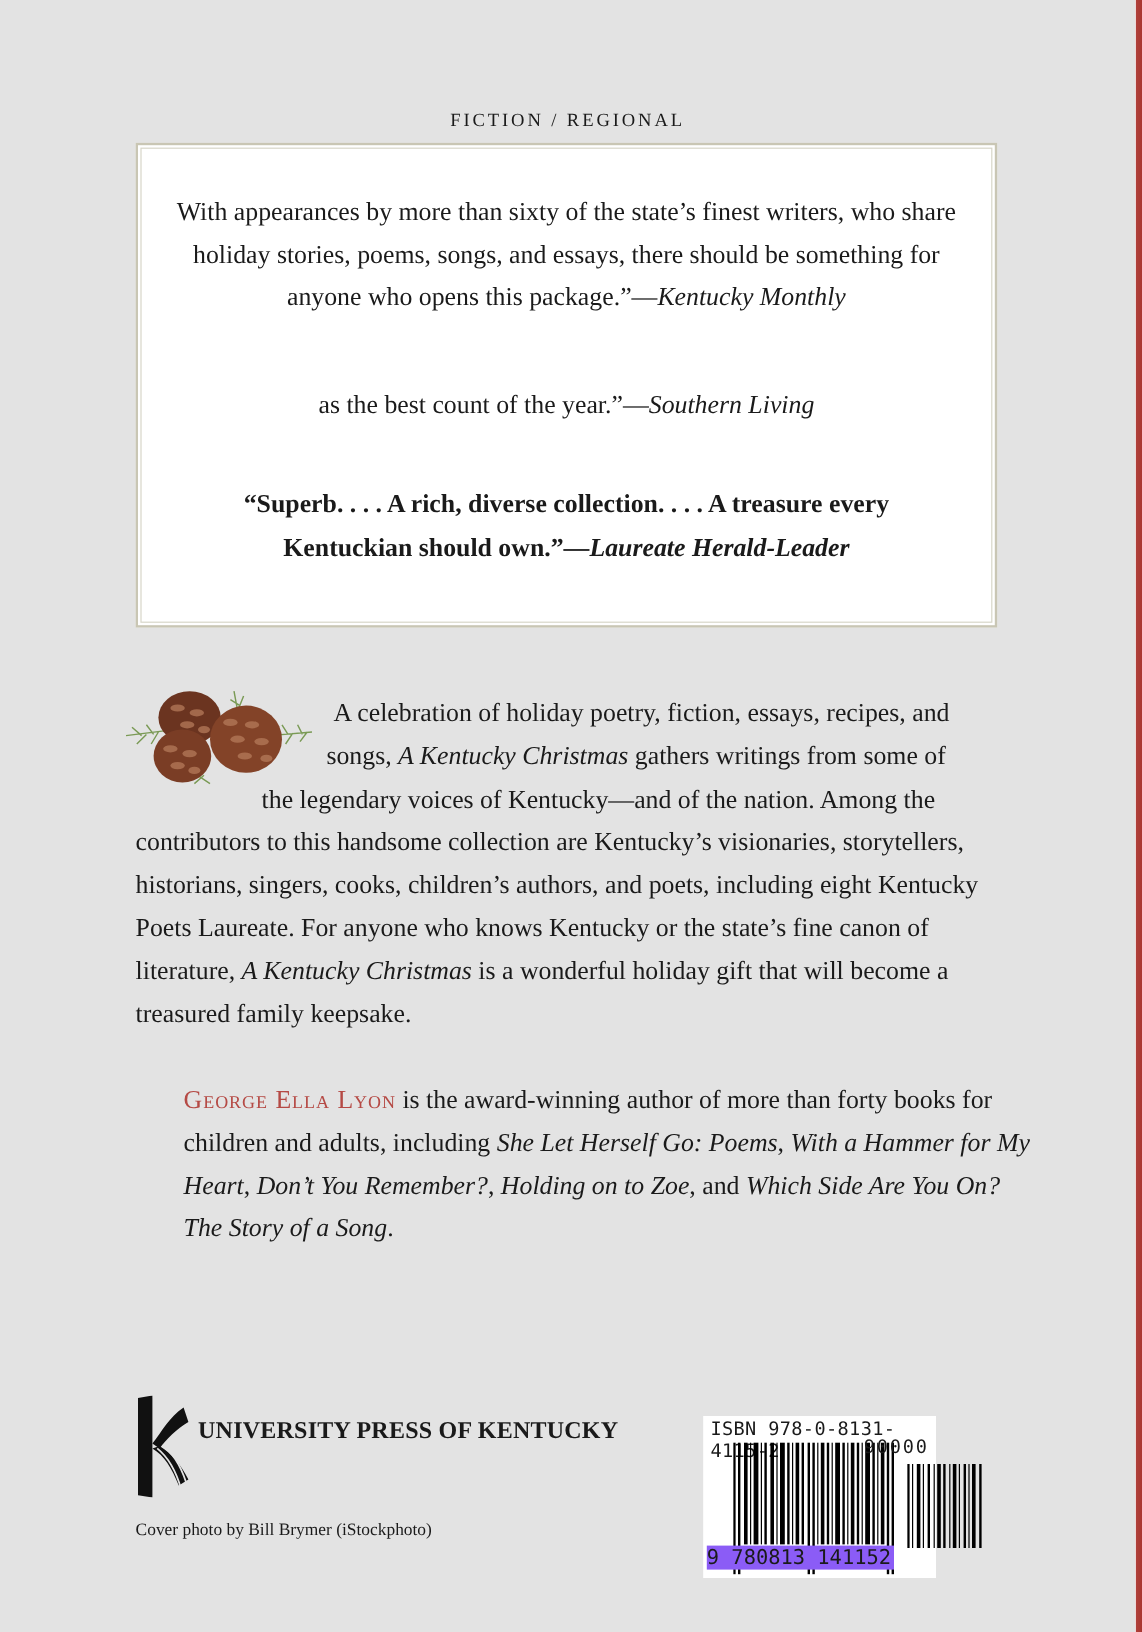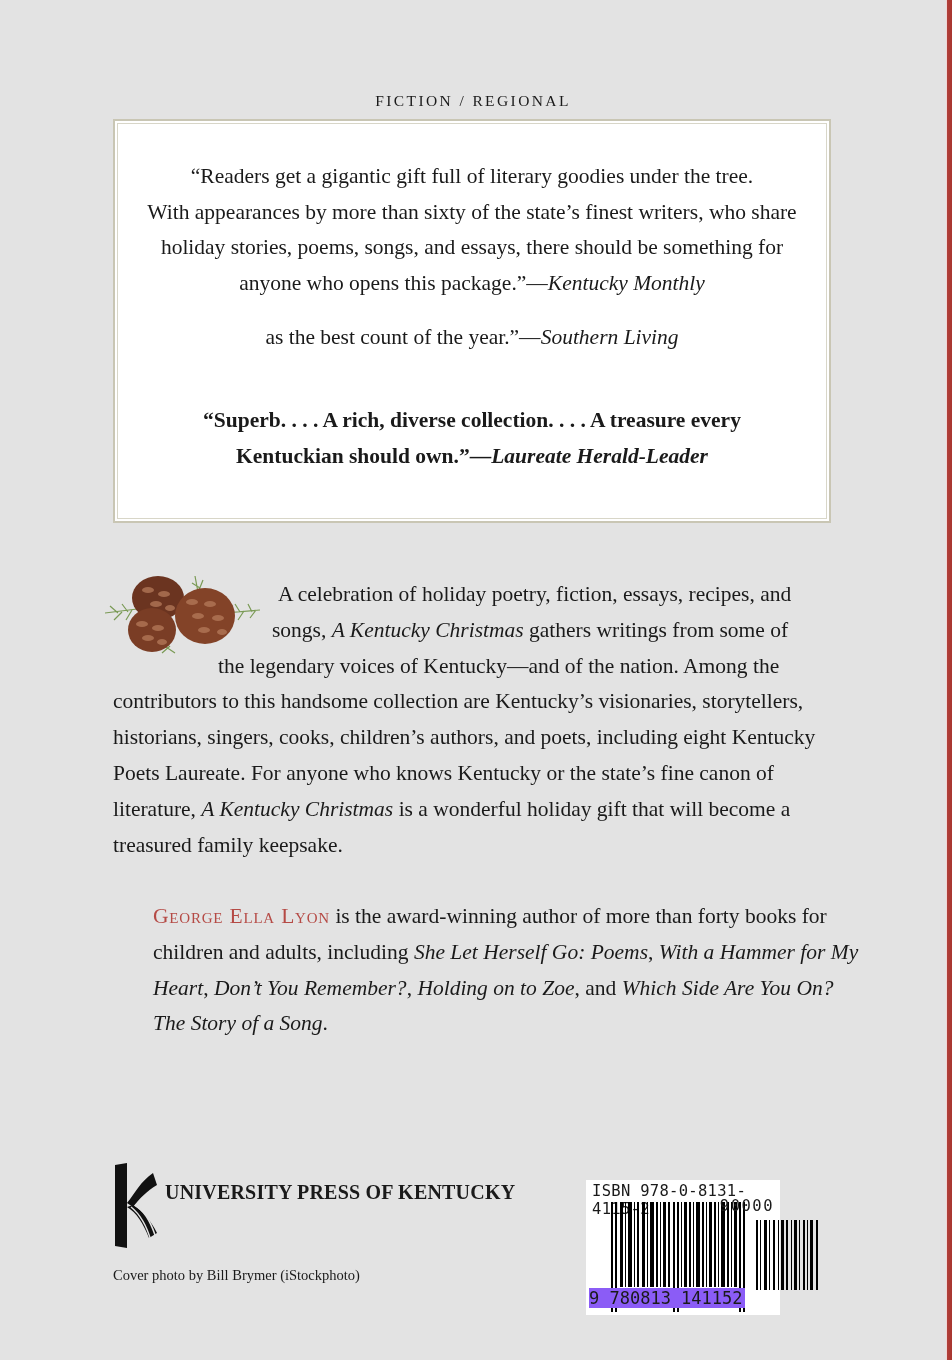--- a/index.html
+++ b/index.html
@@ -85,21 +85,20 @@
   </style>
 </head>
 <body>
 
 <div class="spine-edge"></div>
 
 <div class="category">FICTION / REGIONAL</div>
 
 <div class="quote-box">
   <div class="quote q1">
-    <div>“Readers get a gigantic gift full of literary goodies under the tree.</div>
     <div>With appearances by more than sixty of the state’s finest writers, who share</div>
     <div>holiday stories, poems, songs, and essays, there should be something for</div>
     <div><span>anyone who opens this package.”—</span><em>Kentucky Monthly</em></div>
   </div>
   <div class="quote q2">
     <div><span>as the best count of the year.”—</span><em>Southern Living</em></div>
   </div>
   <div class="quote q3">
     <div>“Superb. . . . A rich, diverse collection. . . . A treasure every</div>
     <div><span>Kentuckian should own.”—</span><em>Laureate Herald-Leader</em></div>

